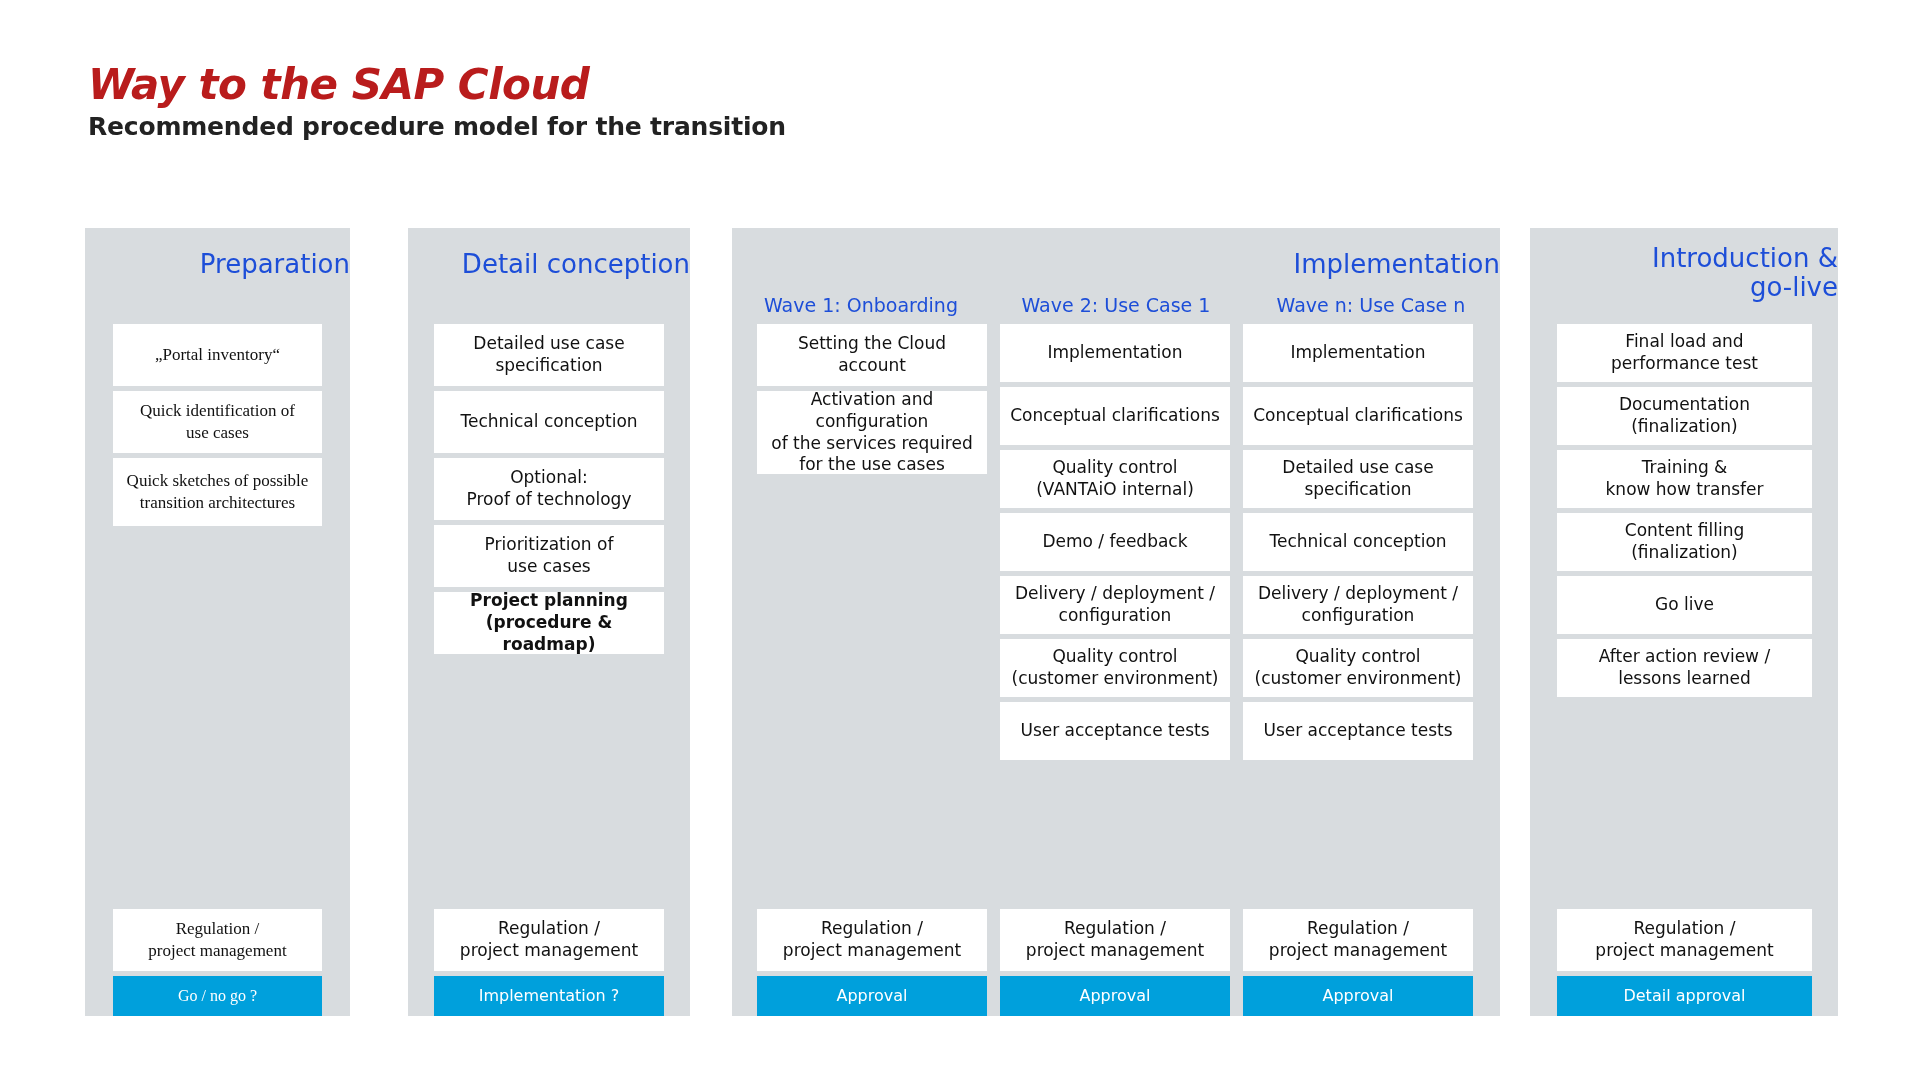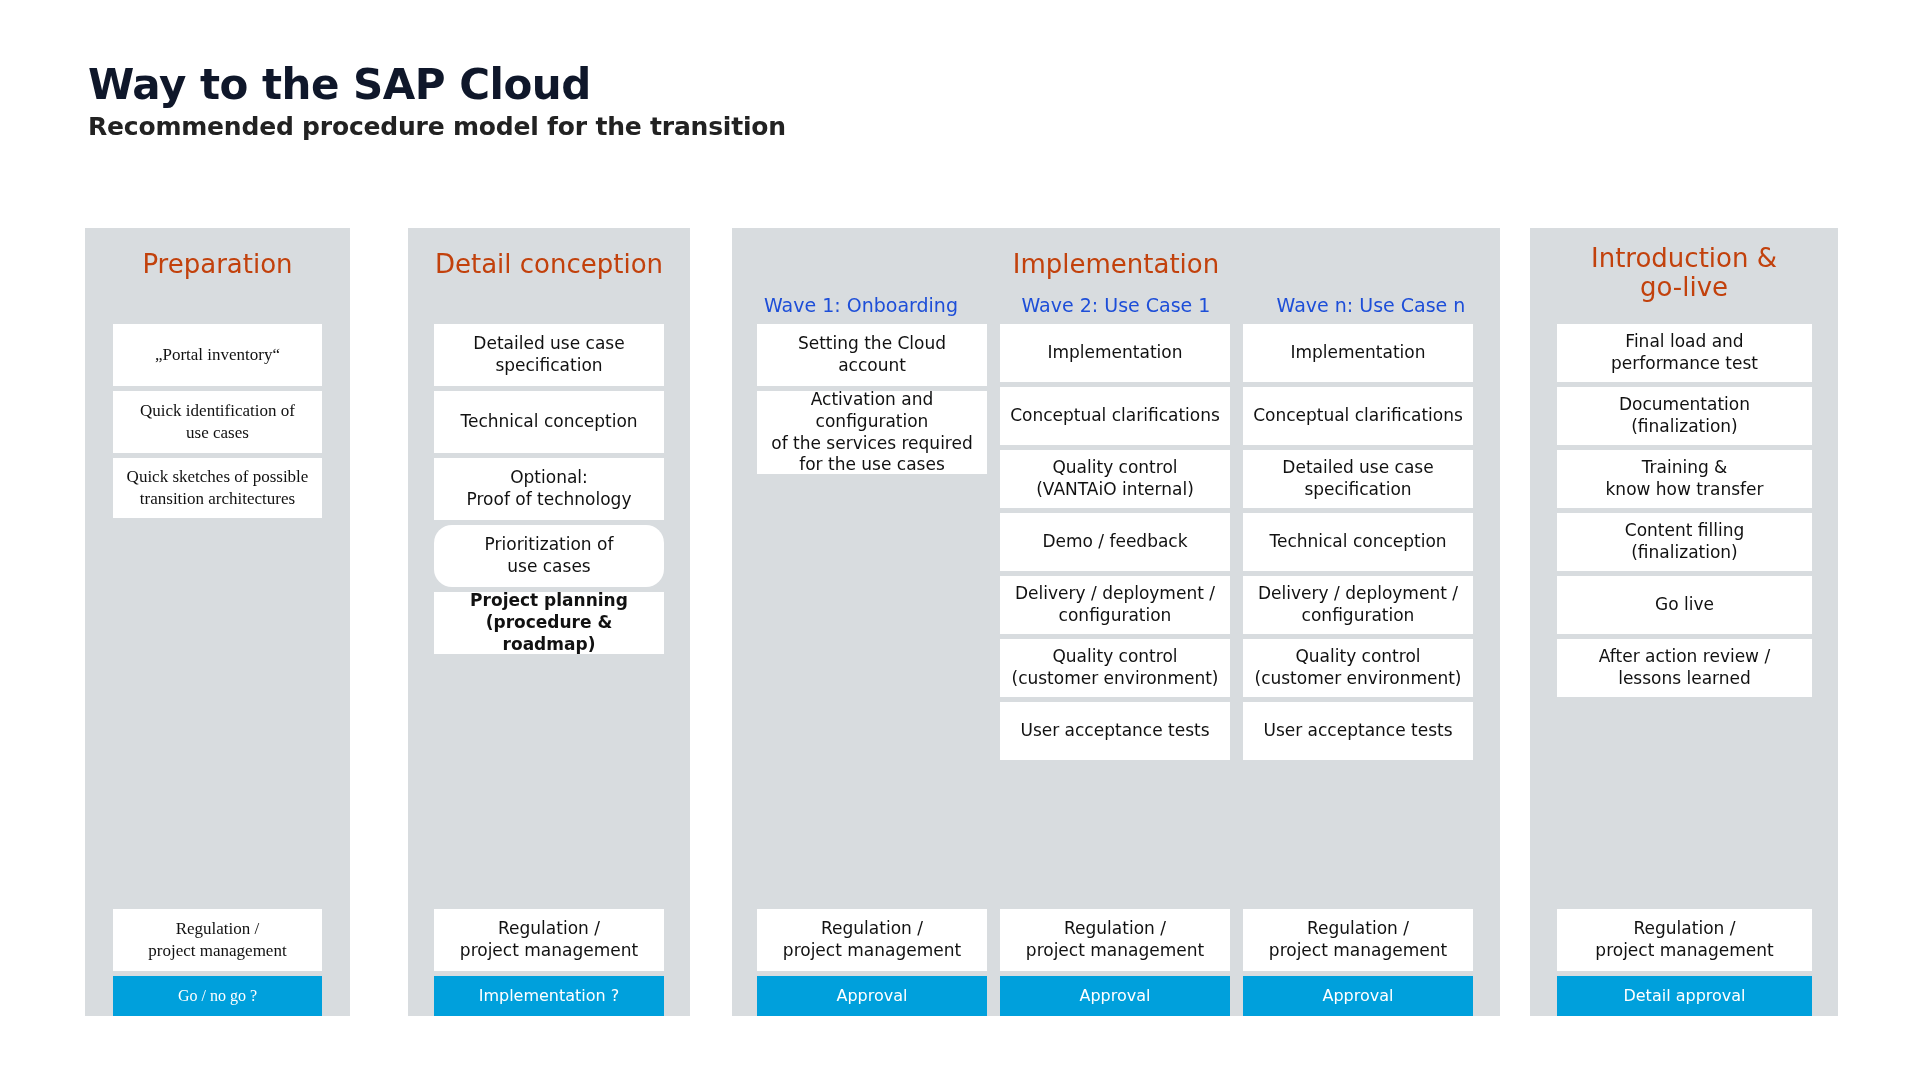--- a/index.html
+++ b/index.html
@@ -21,22 +21,23 @@
     position: absolute;
     left: 88px;
     top: 62px;
     width: 1200px;
   }
   .title-main {
     font-size: 42px;
     font-weight: 700;
     letter-spacing: -0.5px;
     line-height: 1.08;
-    color: #0f172a;
+    color: #b91c1c;
     white-space: nowrap;
+    font-style: italic;
   }
   .title-sub {
     font-size: 25px;
     font-weight: 700;
     letter-spacing: -0.2px;
     line-height: 1.12;
     color: #222222;
     margin-top: 6px;
     white-space: nowrap;
   }
@@ -48,24 +49,24 @@
     top: 0;
     width: 1920px;
     height: 1081px;
   }
   .panel {
     position: absolute;
     background: #d8dcdf;
     box-sizing: border-box;
   }
   .panel-title {
-    text-align: center;
+    text-align: right;
     font-size: 26px;
     font-weight: 400;
-    color: #c2410c;
+    color: #1d4ed8;
     line-height: 1.12;
     padding-top: 22px;
   }
   .panel-title.two-line {
     padding-top: 16px;
   }
 
   
   .wave-headers {
     position: absolute;
@@ -132,21 +133,21 @@
     <div class="panel-title">Preparation</div>
   </div>
   <div class="col" style="left:113px; top:324px; width:209px; height:692px;font-family:Liberation Serif, serif;">
     <div class="card" style="height:62px;">
       <span class="txt">„Portal inventory“</span>
       </div>
     <div class="card" style="height:62px;">
       <span class="txt">Quick identification of
 use cases</span>
       </div>
-    <div class="card" style="height:60px;justify-content:flex-end;">
+    <div class="card" style="height:68px;justify-content:flex-end;">
       <span class="txt">Quick sketches of possible
 transition architectures</span>
       </div>
     <div class="flexgap"></div>
     <div class="card" style="height:62px;">
       <span class="txt">Regulation /
 project management</span>
       </div>
     <div class="card cta" style="height:40px;">
       <span class="txt">Go / no go ?</span>
@@ -161,21 +162,21 @@
       <span class="txt">Detailed use case
 specification</span>
       </div>
     <div class="card" style="height:62px;">
       <span class="txt">Technical conception</span>
       </div>
     <div class="card" style="height:62px;">
       <span class="txt">Optional:
 Proof of technology</span>
       </div>
-    <div class="card" style="height:62px;border-radius:18px;">
+    <div class="card" style="height:62px;">
       <span class="txt">Prioritization of
 use cases</span>
       </div>
     <div class="card" style="height:62px;font-weight:bold;">
       <span class="txt">Project planning
 (procedure &amp; roadmap)</span>
       </div>
     <div class="flexgap"></div>
     <div class="card" style="height:62px;">
       <span class="txt">Regulation /

